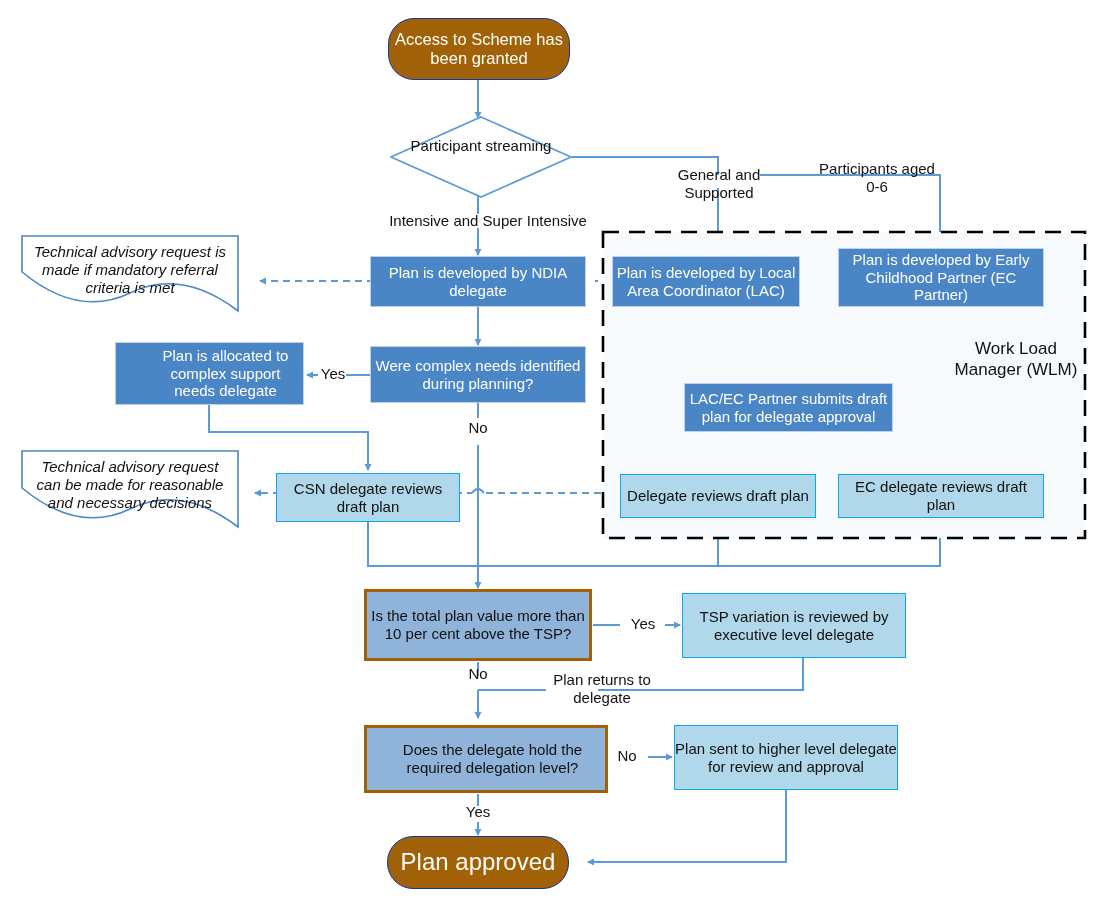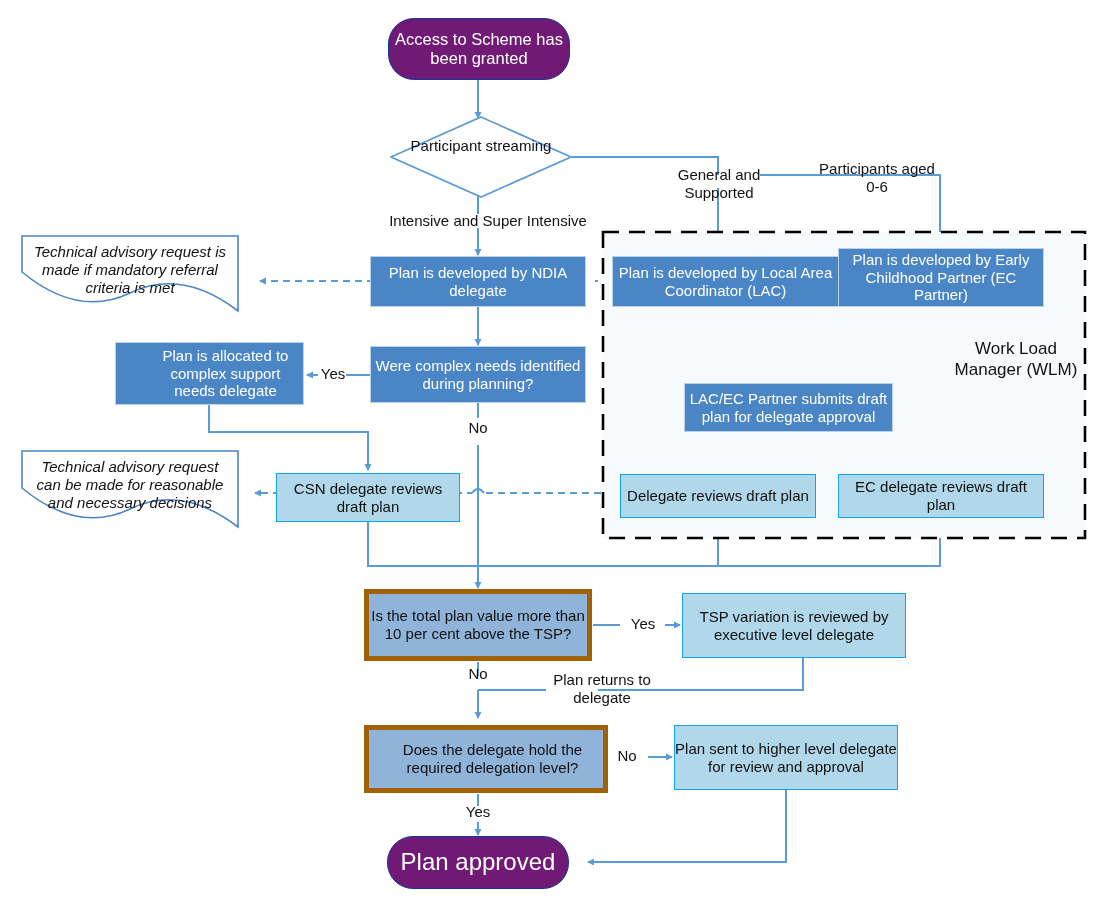--- a/index.html
+++ b/index.html
@@ -3,25 +3,25 @@
 <meta charset="utf-8">
 <style>
   html,body{margin:0;padding:0;background:#ffffff;}
   body{width:1110px;height:915px;position:relative;overflow:hidden;
        font-family:"Liberation Sans","DejaVu Sans",sans-serif;}
   #stage{position:absolute;left:0;top:0;width:1110px;height:915px;}
   svg#wires{position:absolute;left:0;top:0;width:1110px;height:915px;pointer-events:none;}
 
   .node{position:absolute;box-sizing:border-box;display:flex;align-items:center;
         justify-content:center;text-align:center;line-height:1.18;z-index:5;}
-  .terminator{background:#701a75;color:#ffffff;border-radius:26px;border:1px solid #12379e;
+  .terminator{background:#a16207;color:#ffffff;border-radius:26px;border:1px solid #12379e;
         font-size:16.5px;}
   .proc-dark{background:#4A86C5;color:#ffffff;border:1px solid #bcd2e8;font-size:15px;}
   .proc-light{background:#B0D8EA;color:#111111;border:1px solid #0ea5e9;font-size:15px;}
-  .decision-mid{background:#8FB3D9;color:#111111;border:5px solid #a16207;font-size:15px;}
+  .decision-mid{background:#8FB3D9;color:#111111;border:3px solid #a16207;font-size:15px;}
   .label{position:absolute;font-size:15px;color:#111;text-align:center;line-height:1.2;
          z-index:6;background:transparent;}
   .wlm-title{position:absolute;font-size:17px;color:#111;text-align:center;line-height:1.25;z-index:6;}
   .diamond-text{position:absolute;font-size:15px;color:#111;text-align:center;line-height:1.2;z-index:6;}
   .note{position:absolute;z-index:5;}
   .note .txt{position:absolute;left:0;top:0;width:100%;box-sizing:border-box;
        padding:7px 6px 0 6px;font-size:15px;color:#111;text-align:center;line-height:1.2;font-style:italic;}
 </style>
 </head>
 <body>
@@ -124,21 +124,21 @@
     <polygon points="91,1 181,41 91,81 1,41" fill="#ffffff" stroke="#5B9BD5" stroke-width="1.6"></polygon>
   </svg>
   <div class="diamond-text" style="left:400px;top:137px;width:162px;">
     <span>Participant streaming</span>
   </div>
 
   <div class="node proc-dark" style="left:370px;top:256px;width:216px;height:51px;">
     <span>Plan is developed by NDIA delegate</span>
   </div>
 
-  <div class="node proc-dark" style="left:612px;top:256px;width:227px;height:51px;">
+  <div class="node proc-dark" style="left:612px;top:256px;width:188px;height:51px;">
     <span>Plan is developed by Local Area Coordinator (LAC)</span>
   </div>
 
   <div class="node proc-dark" style="left:838px;top:248px;width:206px;height:59px;">
     <span>Plan is developed by Early Childhood Partner (EC Partner)</span>
   </div>
 
   <div class="node proc-dark" style="left:370px;top:346px;width:216px;height:57px;">
     <span>Were complex needs identified during planning?</span>
   </div>

